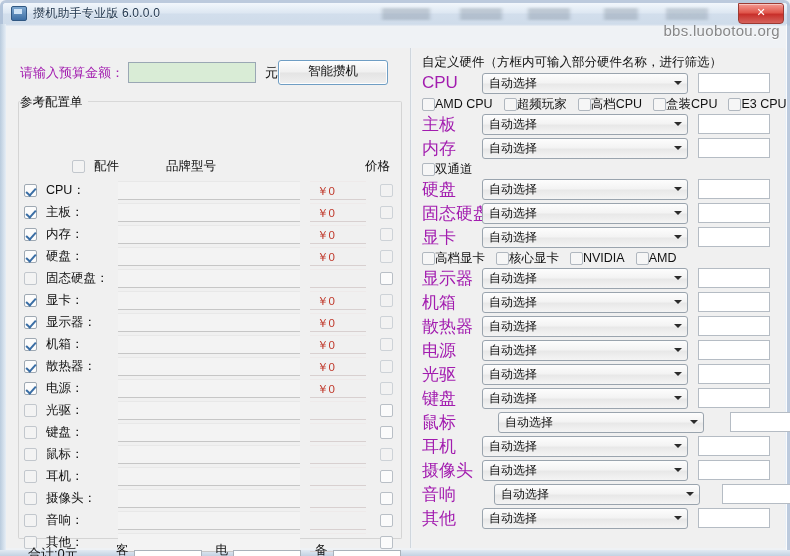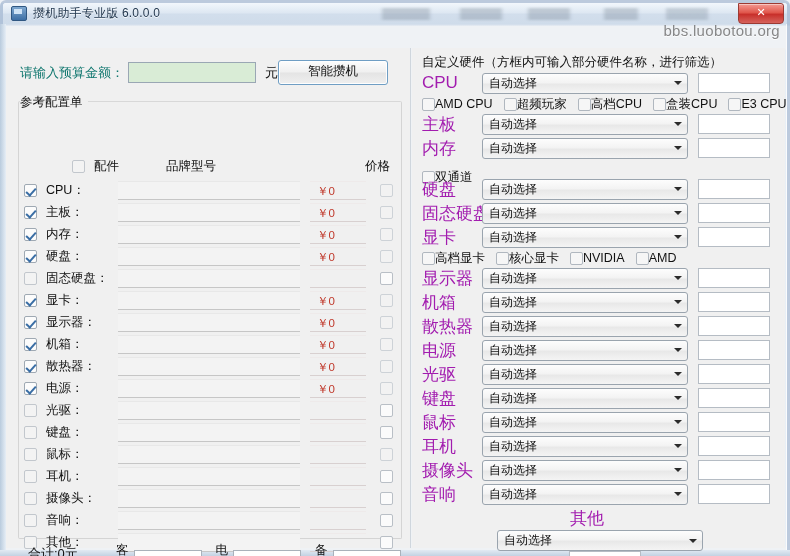--- a/index.html
+++ b/index.html
@@ -96,21 +96,21 @@
 
   
   .left-panel {
     position:absolute; left:6px; top:48px; width:404px; height:500px;
     background:#f0f0f0;
     border-right:1px solid #cfd6dd;
   }
   .budget-row {
     position:absolute; left:14px; top:12px; display:flex; align-items:center;
   }
-  .budget-label { font-size:13px; color:#0f766e; white-space:nowrap; }
+  .budget-label { font-size:13px; color:#a21caf; white-space:nowrap; }
   .budget-input {
     width:128px; height:21px; margin-left:4px;
     background:#d9ecd6; border:1px solid #9aa7b4;
     box-sizing:border-box;
   }
   .yuan { font-size:13px; color:#111; margin-left:9px; }
   .smart-btn {
     width:108px; height:23px;
     background:linear-gradient(180deg,#fdfdfd 0%,#f0f0f0 48%,#e4e4e4 52%,#efefef 100%);
     border:1px solid #6f9ec4; border-radius:3px;
@@ -453,21 +453,21 @@
           <div class="rp-filter"></div>
         </div>
         <div class="rp-row" style="top: 89px;">
           <div class="rp-label">内存</div>
           <div class="combo">
             <span class="combo-text">自动选择</span>
             <span class="combo-arrow"></span>
           </div>
           <div class="rp-filter"></div>
         </div>
-        <div class="cbline" style="top: 120px;">
+        <div class="cbline" style="top: 112px;">
           <div class="cbgroup">
             <span class="cbx"></span>
             <span class="cbl">双通道</span>
           </div>
         </div>
         <div class="rp-row" style="top: 130px;">
           <div class="rp-label">硬盘</div>
           <div class="combo">
             <span class="combo-text">自动选择</span>
             <span class="combo-arrow"></span>
@@ -549,21 +549,21 @@
           <div class="rp-filter"></div>
         </div>
         <div class="rp-row" style="top: 339px;">
           <div class="rp-label">键盘</div>
           <div class="combo">
             <span class="combo-text">自动选择</span>
             <span class="combo-arrow"></span>
           </div>
           <div class="rp-filter"></div>
         </div>
-        <div class="rp-row" style="top: 363px;">
+        <div class="rp-row" style="top: 363px; gap: 16px;">
           <div class="rp-label">鼠标</div>
           <div class="combo">
             <span class="combo-text">自动选择</span>
             <span class="combo-arrow"></span>
           </div>
           <div class="rp-filter"></div>
         </div>
         <div class="rp-row" style="top: 387px;">
           <div class="rp-label">耳机</div>
           <div class="combo">
@@ -573,29 +573,29 @@
           <div class="rp-filter"></div>
         </div>
         <div class="rp-row" style="top: 411px;">
           <div class="rp-label">摄像头</div>
           <div class="combo">
             <span class="combo-text">自动选择</span>
             <span class="combo-arrow"></span>
           </div>
           <div class="rp-filter"></div>
         </div>
-        <div class="rp-row" style="top: 435px;">
+        <div class="rp-row" style="top: 435px; gap: 12px;">
           <div class="rp-label">音响</div>
           <div class="combo">
             <span class="combo-text">自动选择</span>
             <span class="combo-arrow"></span>
           </div>
           <div class="rp-filter"></div>
         </div>
-        <div class="rp-row" style="top: 459px; flex-direction: column;">
+        <div class="rp-row" style="top: 459px;">
           <div class="rp-label">其他</div>
           <div class="combo">
             <span class="combo-text">自动选择</span>
             <span class="combo-arrow"></span>
           </div>
           <div class="rp-filter"></div>
         </div>
       </div>
 
   </div>

